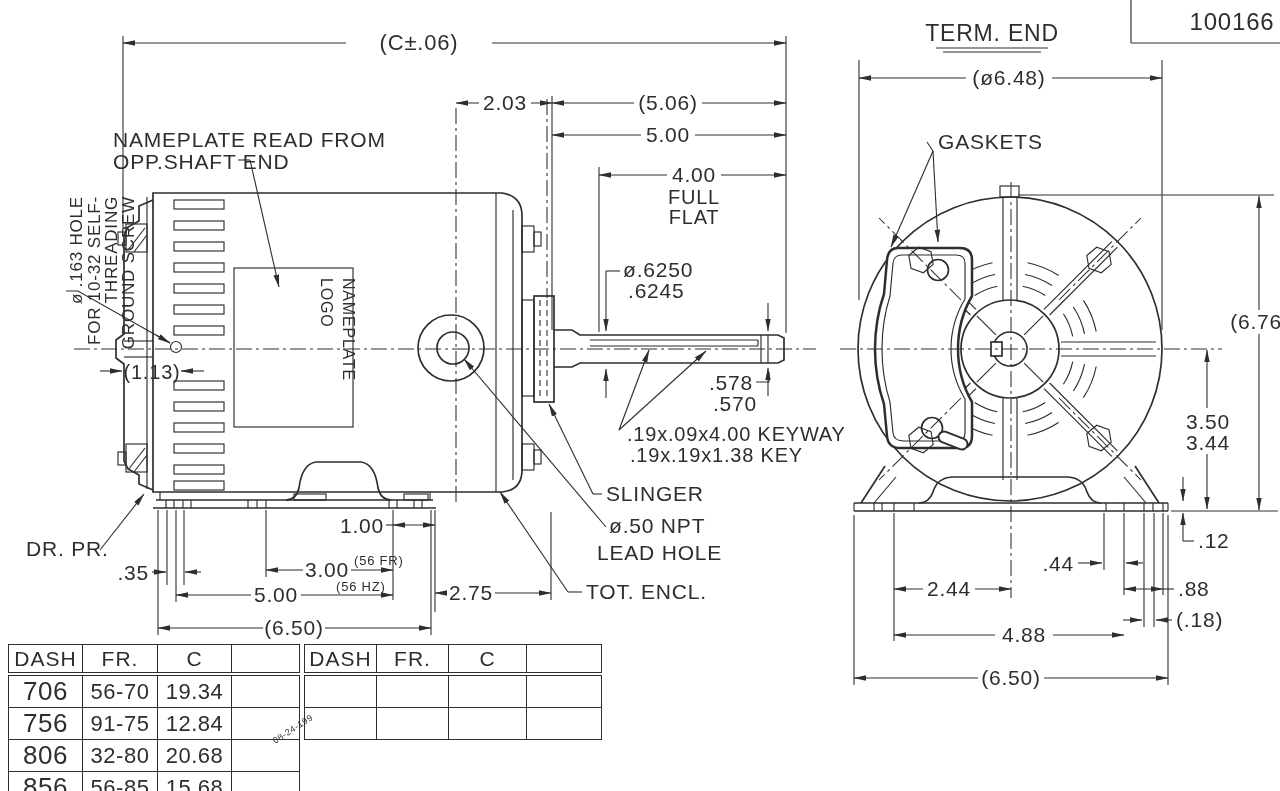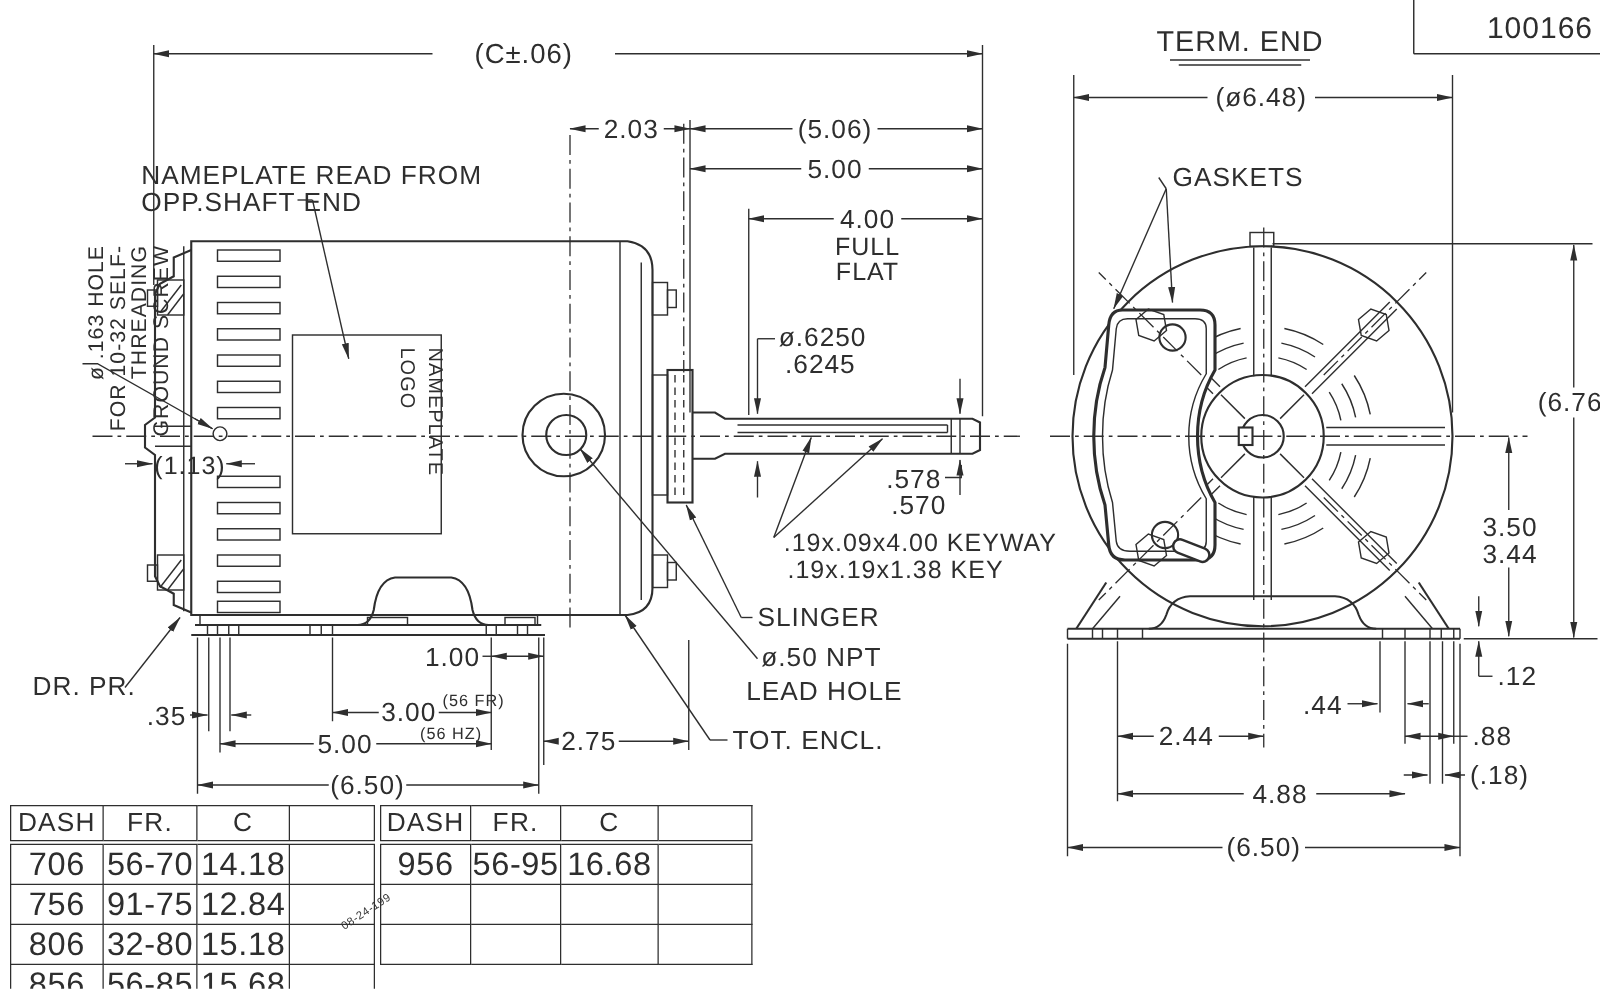--- a/index.html
+++ b/index.html
@@ -9,21 +9,21 @@
   .o2{fill:none;stroke:#2e2e2e;stroke-width:1.15;}
   .w{fill:#fff;stroke:#2e2e2e;stroke-width:1.7;}
   .d{fill:none;stroke:#2e2e2e;stroke-width:1.1;}
   .c{fill:none;stroke:#2e2e2e;stroke-width:1.05;stroke-dasharray:16 4 3 4;}
   .hd{fill:none;stroke:#2e2e2e;stroke-width:1.1;stroke-dasharray:6 4;}
   .tb{fill:#fff;stroke:#2e2e2e;stroke-width:2.5;}
   .bg{fill:#fff;}
   table{border-collapse:collapse;position:absolute;table-layout:fixed;background:#fff;color:#2e2e2e;}
   table,td,th{border:1.7px solid #2e2e2e;}
   th{font-weight:normal;font-size:21px;border-bottom:4px double #2e2e2e;height:27px;padding:0;text-align:center;letter-spacing:1px;}
-  td{height:31px;padding:0;text-align:center;font-size:26px;letter-spacing:0.5px;}
+  td{height:31px;padding:0;text-align:center;font-size:22px;letter-spacing:0.5px;}
   td.dash{font-size:26px;}
   #stamp{position:absolute;left:254px;top:724px;transform:rotate(-33deg);font-size:9px;color:#333;letter-spacing:0.5px;white-space:nowrap;}
 </style>
 </head>
 <body>
 
 <div id="page">
 <svg width="1280" height="791" viewBox="0 0 1280 791">
   <defs>
     <marker id="a" viewBox="0 0 12 6" refX="11.5" refY="3" markerWidth="13" markerHeight="7" orient="auto-start-reverse" markerUnits="userSpaceOnUse">
@@ -399,33 +399,33 @@
   <tbody>
         <tr>
     <th>DASH</th>
     <th>FR.</th>
     <th>C</th>
     <th></th>
   </tr>
   <tr>
     <td class="dash">706</td>
     <td>56-70</td>
-    <td>14.18</td>
+    <td>19.34</td>
     <td></td>
   </tr>
   <tr>
     <td class="dash">756</td>
     <td>91-75</td>
     <td>12.84</td>
     <td></td>
   </tr>
   <tr>
     <td class="dash">806</td>
     <td>32-80</td>
-    <td>15.18</td>
+    <td>20.68</td>
     <td></td>
   </tr>
   <tr>
     <td class="dash">856</td>
     <td>56-85</td>
     <td>15.68</td>
     <td></td>
   </tr>
 </tbody>
     </table>
@@ -438,26 +438,20 @@
         <col style="width:75px">
       </colgroup>
   <tbody>
         <tr>
     <th>DASH</th>
     <th>FR.</th>
     <th>C</th>
     <th></th>
   </tr>
   <tr>
-    <td class="dash">956</td>
-    <td>56-95</td>
-    <td>16.68</td>
-    <td></td>
-  </tr>
-  <tr>
     <td class="dash"></td>
     <td></td>
     <td></td>
     <td></td>
   </tr>
   <tr>
     <td class="dash"></td>
     <td></td>
     <td></td>
     <td></td>

